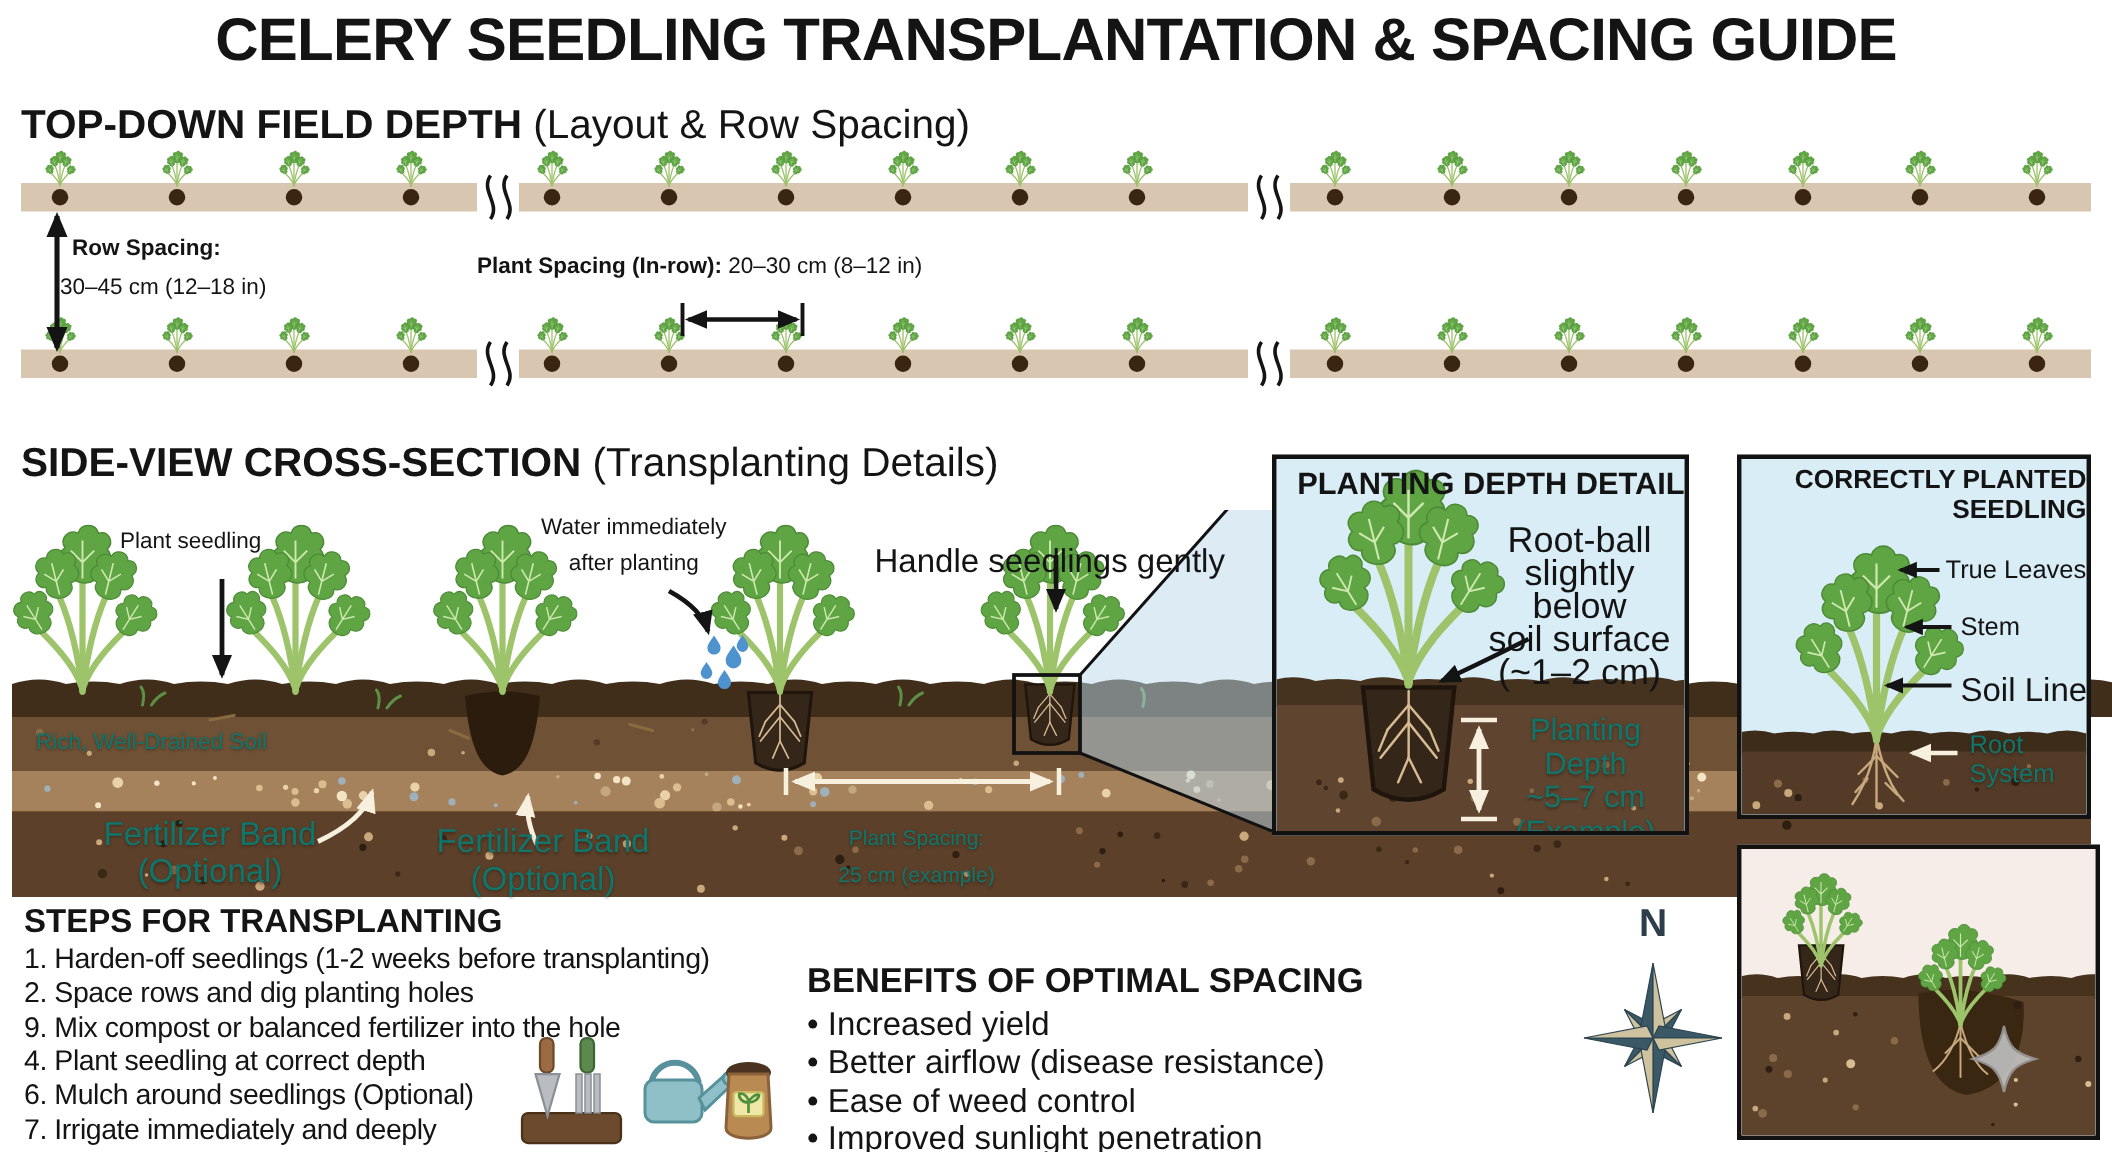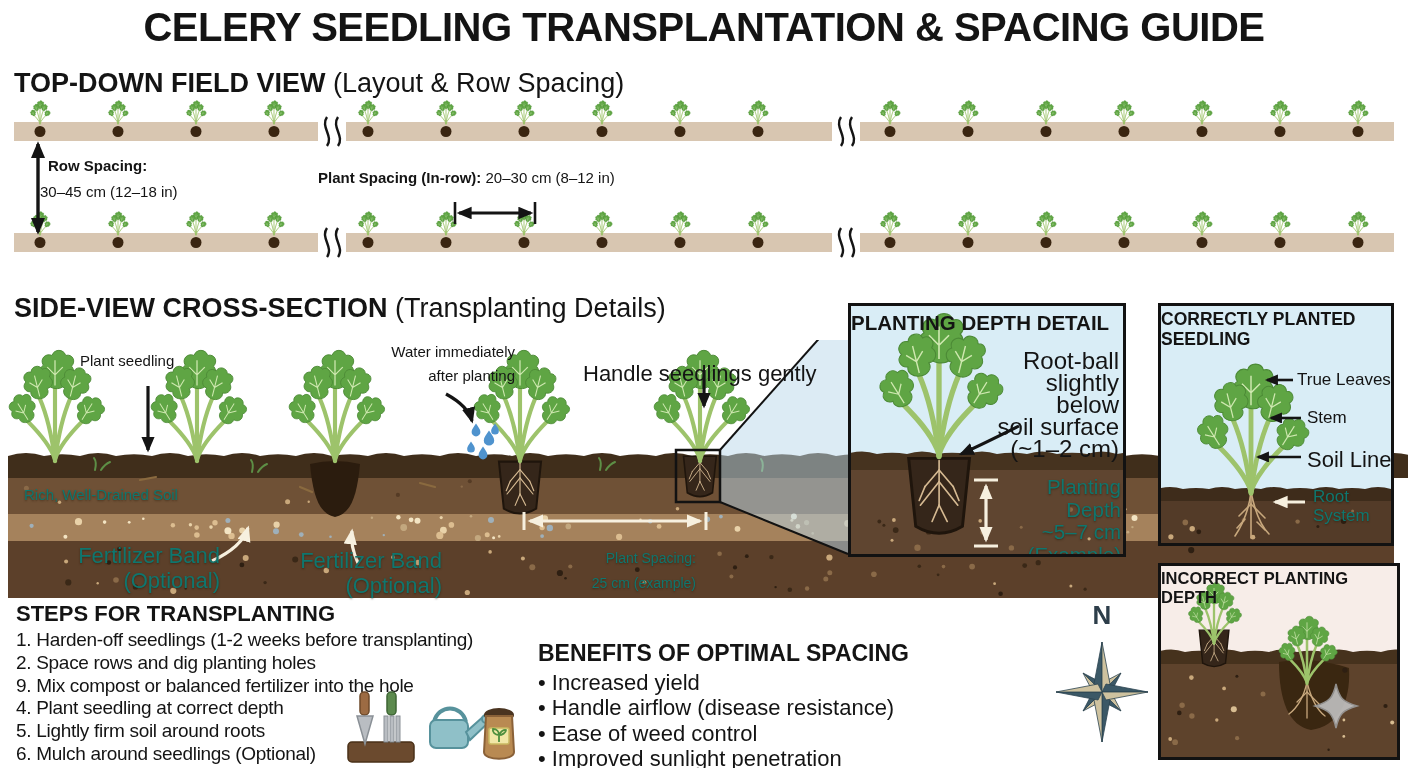--- a/index.html
+++ b/index.html
@@ -4,25 +4,25 @@
 <style>
   html,body{margin:0;padding:0;background:#fff;}
   body{width:1408px;height:768px;overflow:hidden;font-family:"Liberation Sans",sans-serif;color:#141414;}
   .page{position:relative;width:1408px;height:768px;background:#fff;}
   .abs{position:absolute;}
   .title{left:0;right:0;top:5px;text-align:center;font-size:40px;font-weight:bold;letter-spacing:-0.5px;}
   .h2{font-size:27px;font-weight:bold;white-space:nowrap;}
   .h2 .norm{font-weight:normal;}
   .lbl{font-size:15px;white-space:nowrap;}
   .b{font-weight:bold;}
-  .center{text-align:right;}
+  .center{text-align:center;}
   .cream{color:#0f766e;text-shadow:0 1px 2px rgba(40,25,10,.55);}
   .panel{position:absolute;border:3px solid #121212;box-sizing:border-box;background:#d9edf6;overflow:hidden;}
   .panel svg{position:absolute;left:0;top:0;}
-  .p-title{position:absolute;left:0;right:0;text-align:left;font-weight:bold;}
+  .p-title{position:absolute;left:0;right:0;text-align:right;font-weight:bold;}
   .nline{display:block;}
   .list-head{font-size:22px;font-weight:bold;margin-bottom:2px;white-space:nowrap;}
   .bene-head{font-size:23px;font-weight:bold;margin-bottom:3px;white-space:nowrap;}
   .step-line{font-size:19px;line-height:22.8px;letter-spacing:-0.3px;white-space:nowrap;}
   .benefit-line{font-size:22px;line-height:25.4px;white-space:nowrap;}
   .n-label{font-size:26px;font-weight:bold;color:#2d3e4a;text-align:center;}
 </style>
 </head>
 <body>
 
@@ -69,21 +69,21 @@
   <marker id="mW" markerWidth="6" markerHeight="6" refX="4.2" refY="2.1" orient="auto-start-reverse">
         <path d="M0 0 L5 2.1 L0 4.2 Z" fill="#f7f0df"></path>
       </marker>
  </defs>
 </svg>
 
 <div class="page">
 
   <div class="abs title">CELERY SEEDLING TRANSPLANTATION &amp; SPACING GUIDE</div>
 
-  <div class="abs h2" style="left:14px;top:68px"><span class="b">TOP-DOWN FIELD VIEW</span><span class="norm"> (Layout &amp; Row Spacing)</span></div>
+  <div class="abs h2" style="left:14px;top:68px"><span class="b">TOP-DOWN FIELD DEPTH</span><span class="norm"> (Layout &amp; Row Spacing)</span></div>
 
   <svg id="field-svg" class="abs" style="left:14px;top:96px" width="1380" height="166" viewBox="0 0 1380 166">
       <rect x="0" y="26" width="1380" height="19" fill="#d8c6b1"></rect>
       <use href="#celery" transform="translate(16.5 3.6999999999999993) scale(0.19)"></use>
       <circle cx="26" cy="35.5" r="5.5" fill="#3a2511"></circle>
       <use href="#celery" transform="translate(94.5 3.6999999999999993) scale(0.19)"></use>
       <circle cx="104" cy="35.5" r="5.5" fill="#3a2511"></circle>
       <use href="#celery" transform="translate(172.5 3.6999999999999993) scale(0.19)"></use>
       <circle cx="182" cy="35.5" r="5.5" fill="#3a2511"></circle>
       <use href="#celery" transform="translate(250.5 3.6999999999999993) scale(0.19)"></use>
@@ -566,41 +566,39 @@
       <g stroke="#c8a87d" stroke-width="1.3" fill="none" stroke-linecap="round">
         <path d="M146 116 C143 130 136 142 128 148"></path>
           <path d="M146 116 C150 132 156 144 164 150"></path>
         <path d="M146 116 L146 152"></path>
           <path d="M146 126 L136 136"></path>
           <path d="M146 126 L158 138"></path>
       </g>
       <use href="#celery" transform="translate(118.5 47.6) scale(0.55)"></use>
       <path d="M175 118 C178 132 182 136 196 140 C182 144 178 148 175 162 C172 148 168 144 154 140 C168 136 172 132 175 118 Z" fill="#c2c2c2" stroke="#9a9a9a" stroke-width="1.5" opacity="0.9"></path>
     </svg>
-    <div class="p-title" style="top:3px;font-size:16.5px">INCORRECT PLANTING DEPTH</div>
   </div>
 
   <div class="abs" style="left:16px;top:601px">
     <div class="list-head">STEPS FOR TRANSPLANTING</div>
     <div>
         <div class="step-line">1. Harden-off seedlings (1-2 weeks before transplanting)</div>
         <div class="step-line">2. Space rows and dig planting holes</div>
         <div class="step-line">9. Mix compost or balanced fertilizer into the hole</div>
         <div class="step-line">4. Plant seedling at correct depth</div>
-        <div class="step-line">5. Lightly firm soil around roots</div>
         <div class="step-line">6. Mulch around seedlings (Optional)</div>
         <div class="step-line">7. Irrigate immediately and deeply</div>
       </div>
   </div>
 
   <div class="abs" style="left:538px;top:640px">
     <div class="bene-head">BENEFITS OF OPTIMAL SPACING</div>
     <div>
         <div class="benefit-line">• Increased yield</div>
-        <div class="benefit-line">• Handle airflow (disease resistance)</div>
+        <div class="benefit-line">• Better airflow (disease resistance)</div>
         <div class="benefit-line">• Ease of weed control</div>
         <div class="benefit-line">• Improved sunlight penetration</div>
       </div>
   </div>
 
   <svg class="abs" style="left:346px;top:690px" width="172" height="76" viewBox="0 0 172 76">
     <g>
       <rect x="2" y="52" width="66" height="20" rx="4" fill="#6b4a2e" stroke="#4a3118" stroke-width="1.5"></rect>
       <rect x="14" y="2" width="9" height="23" rx="4" fill="#9c6b43" stroke="#6e4a2a" stroke-width="1.5"></rect>
       <path d="M11 26 L27 26 L19 54 Z" fill="#b9bdc2" stroke="#8a9096" stroke-width="1.5"></path>

